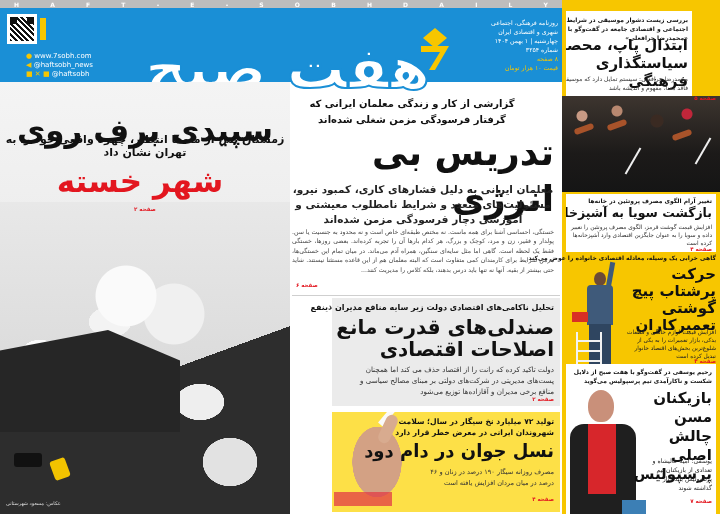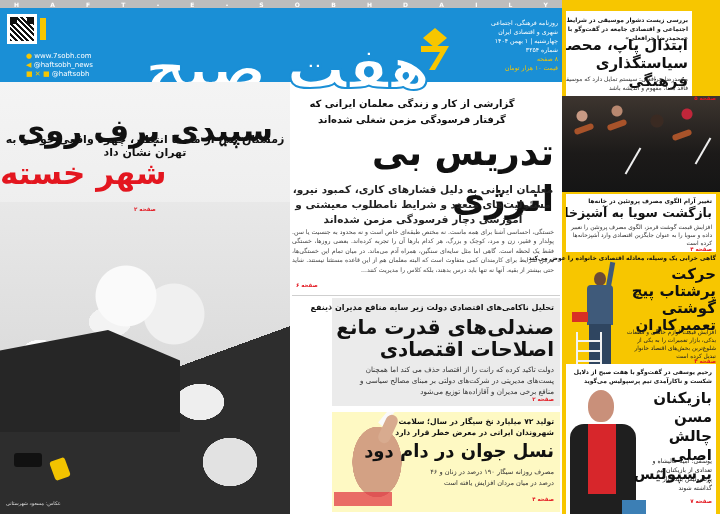--- a/index.html
+++ b/index.html
@@ -40,39 +40,39 @@
       linear-gradient(160deg, transparent 0 55%, #2d2d2d 55% 100%),
       linear-gradient(#e8e8e8, #d0d0d0);
   }
   .snow-road { position: absolute; left: 0; top: 330px; width: 180px; height: 102px; background: #262626; clip-path: polygon(0 20%, 60% 0, 100% 30%, 100% 100%, 0 100%); }
   .snow-trees { position: absolute; left: 90px; top: 260px; width: 120px; height: 90px; background: radial-gradient(circle at 30% 40%, #fafafa 30%, transparent 31%), radial-gradient(circle at 70% 60%, #f0f0f0 30%, transparent 31%); }
   .car-yellow { position: absolute; left: 52px; top: 459px; width: 16px; height: 20px; background: #f2c300; border-radius: 3px; transform: rotate(-20deg); }
   .car-dark { position: absolute; left: 14px; top: 453px; width: 28px; height: 14px; background: #111; border-radius: 3px; }
   .photo-credit { position: absolute; left: 6px; top: 500px; font: 5px "DejaVu Sans", sans-serif; color: #ddd; }
   .left-kicker { position: absolute; left: 0; top: 106px; width: 290px; text-align: center; font: bold 11px "DejaVu Sans", sans-serif; color: #111; margin-top: 27px; }
   .left-h1 { position: absolute; left: 0; top: 112px; width: 290px; text-align: center; font: bold 31px "DejaVu Sans", sans-serif; color: #111; line-height: 36px; letter-spacing: -1px; }
-  .left-h2 { position: absolute; left: 0; top: 155px; width: 280px; text-align: left; font: bold 31px "DejaVu Sans", sans-serif; color: #e3161f; line-height: 36px; letter-spacing: -1px; }
+  .left-h2 { position: absolute; left: 0; top: 163px; width: 280px; text-align: center; font: bold 31px "DejaVu Sans", sans-serif; color: #e3161f; line-height: 36px; letter-spacing: -1px; }
   .left-page { position: absolute; left: 0; top: 206px; width: 290px; text-align: center; font: bold 5.5px "DejaVu Sans", sans-serif; color: #e3161f; }
 
   
   .mid-col { position: absolute; left: 292px; top: 82px; width: 268px; height: 432px; }
   .mid-kicker { position: absolute; left: 0; top: 14px; width: 240px; text-align: center; font: bold 10px "DejaVu Sans", sans-serif; line-height: 16px; }
   .mid-h1 { position: absolute; left: 0; top: 48px; width: 262px; text-align: right; font: bold 36px "DejaVu Sans", sans-serif; letter-spacing: -2px; line-height: 46px; }
   .mid-sub { position: absolute; left: 0; top: 100px; width: 262px; text-align: center; font: bold 10.5px "DejaVu Sans", sans-serif; line-height: 15px; color: #222; }
   .mid-body { position: absolute; left: 0; top: 145px; width: 262px; text-align: justify; font: 6.2px "DejaVu Sans", sans-serif; line-height: 9.4px; color: #444; }
   .mid-page { position: absolute; left: 4px; top: 200px; font: bold 5.5px "DejaVu Sans", sans-serif; color: #e3161f; }
   .mid-divider { position: absolute; left: 0; top: 213px; width: 268px; height: 1px; background: #cfcfcf; }
 
   .box2 { position: absolute; left: 40px; top: 216px; width: 228px; height: 108px; background: #ebebeb; }
   .box2-kicker { position: absolute; right: 6px; top: 5px; font: bold 8px "DejaVu Sans", sans-serif; color: #111; white-space: nowrap; }
   .box2-h { position: absolute; right: 6px; top: 18px; width: 220px; text-align: right; font: bold 20px "DejaVu Sans", sans-serif; line-height: 22px; letter-spacing: -1px; }
   .box2-body { position: absolute; right: 6px; top: 66px; width: 210px; text-align: right; font: 7.2px "DejaVu Sans", sans-serif; line-height: 11px; color: #333; }
   .box2-page { position: absolute; right: 6px; top: 98px; font: bold 5.5px "DejaVu Sans", sans-serif; color: #e3161f; }
 
-  .box3 { position: absolute; left: 40px; top: 330px; width: 228px; height: 100px; background: #fef9c3; overflow: hidden; }
+  .box3 { position: absolute; left: 40px; top: 330px; width: 228px; height: 100px; background: #fde047; overflow: hidden; }
   .hand { position: absolute; left: 0; top: -10px; width: 80px; height: 110px;
     background: radial-gradient(ellipse 35px 50px at 45px 60px, #d3a184 70%, transparent 71%); }
   .finger { position: absolute; left: 50px; top: 2px; width: 12px; height: 30px; background: #d8ab8f; border-radius: 6px; transform: rotate(25deg); }
   .cig { position: absolute; left: 55px; top: -14px; width: 6px; height: 30px; background: #fafafa; transform: rotate(40deg); }
   .hand-tag { position: absolute; left: 2px; top: 80px; width: 58px; height: 14px; background: rgba(225,60,70,0.75); }
   .box3-kicker { position: absolute; right: 6px; top: 4px; width: 160px; text-align: right; font: bold 7.6px "DejaVu Sans", sans-serif; line-height: 11px; }
   .box3-h { position: absolute; right: 6px; top: 28px; font: bold 18px "DejaVu Sans", sans-serif; letter-spacing: -1px; white-space: nowrap; }
   .box3-body { position: absolute; right: 6px; top: 55px; width: 140px; text-align: right; font: 6.6px "DejaVu Sans", sans-serif; line-height: 11px; color: #333; }
   .box3-page { position: absolute; right: 6px; top: 84px; font: bold 5.5px "DejaVu Sans", sans-serif; color: #e3161f; }
 

